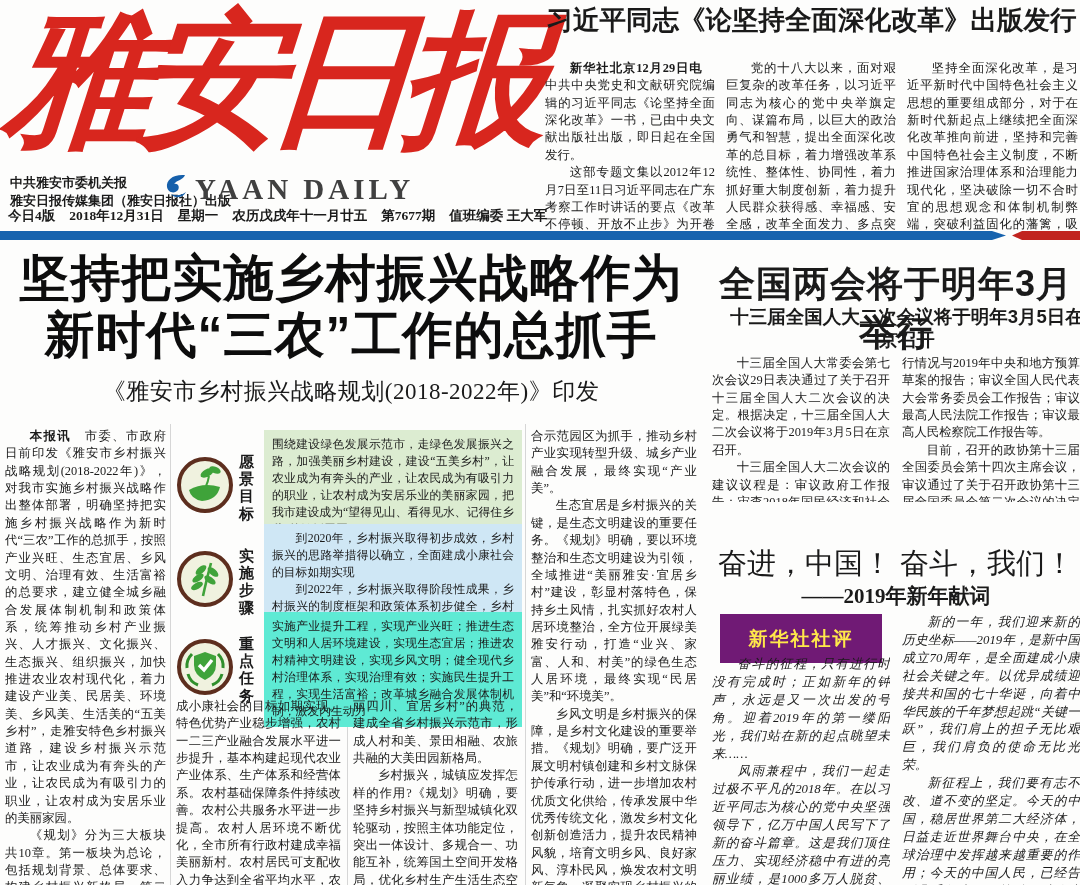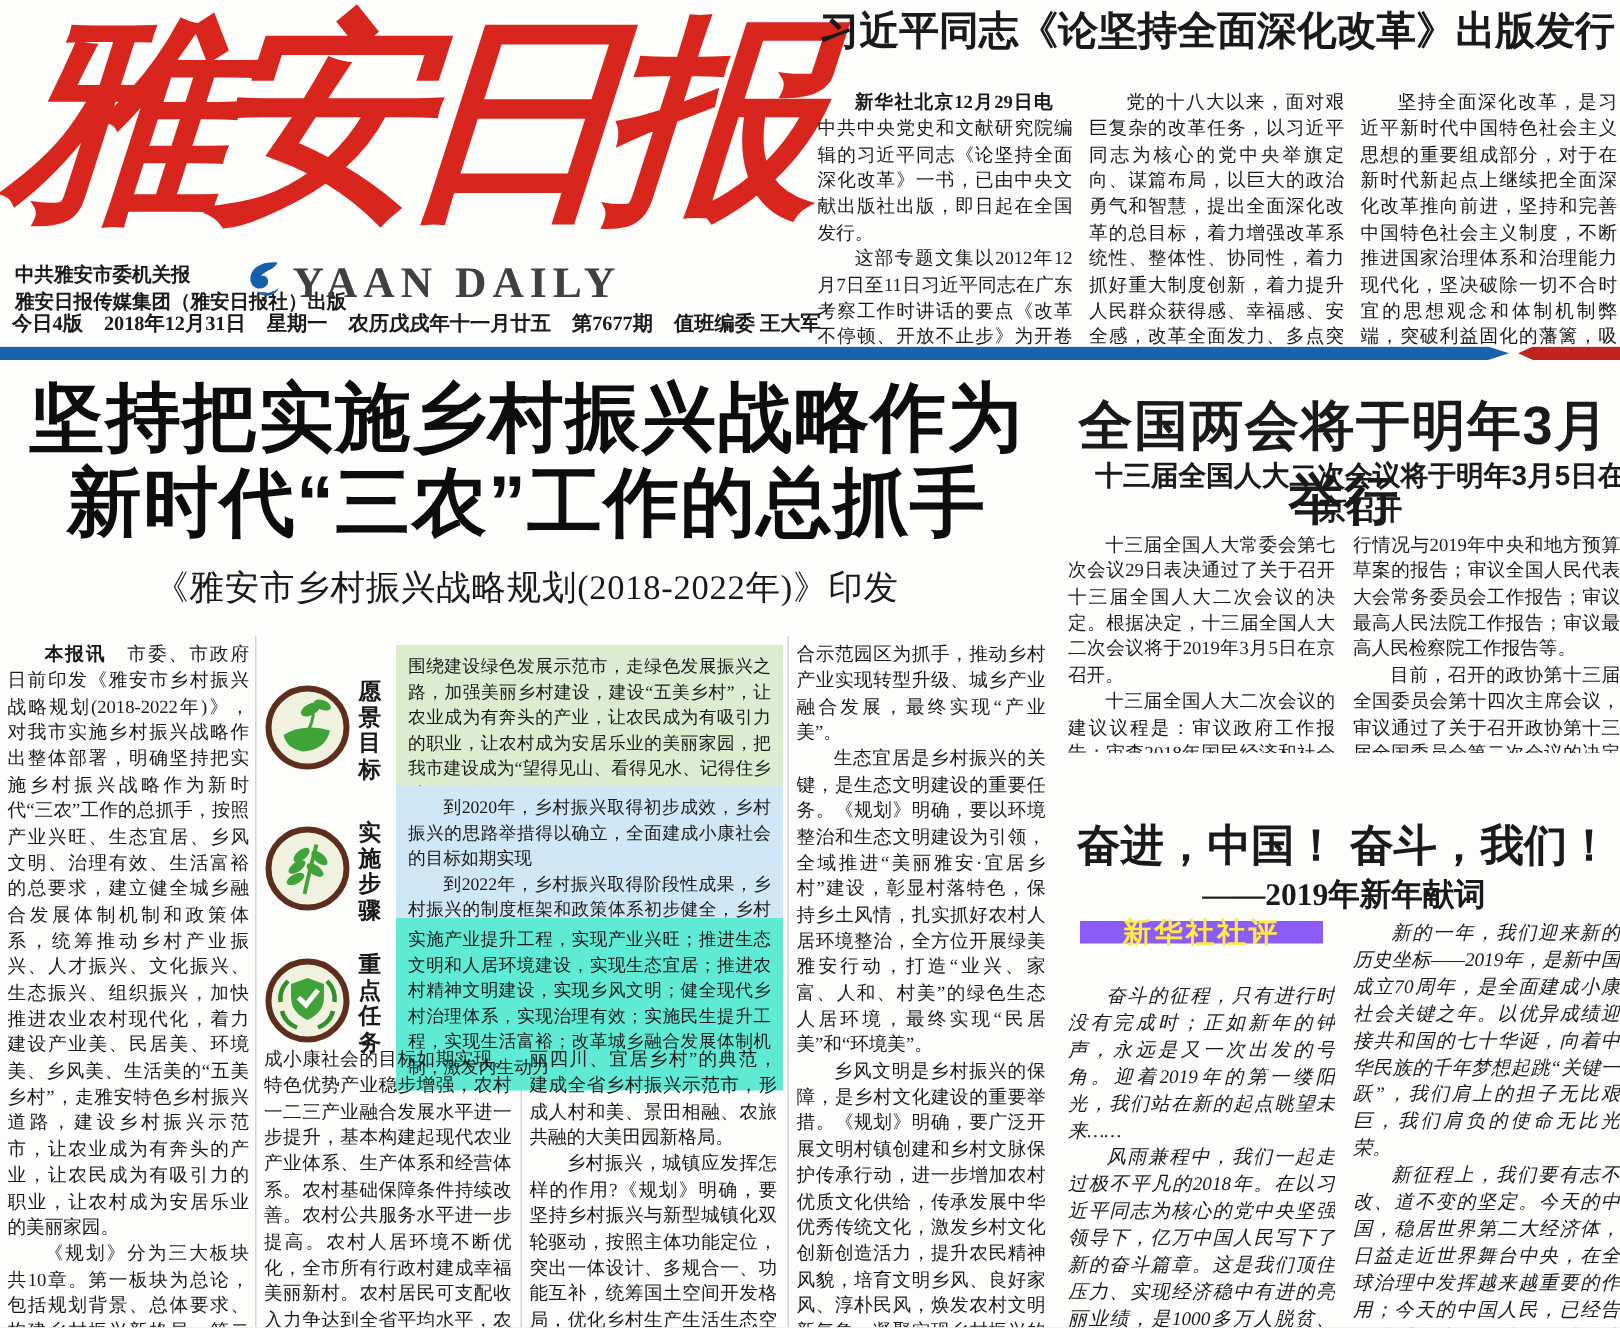--- a/index.html
+++ b/index.html
@@ -72,24 +72,24 @@
   .box-olive { background:#5eead4; }
   
   .sidebar { position:absolute; left:712px; top:248px; width:368px; height:637px; }
   .npc-title { position:absolute; top:12px; width:100%; text-align:center;
     font-family:"Liberation Sans",sans-serif; font-size:36px; font-weight:700; letter-spacing:1px; }
   .npc-subs { position:absolute; top:57px; width:100%; text-align:center;
     font-size:18.5px; font-weight:bold; line-height:1.25; font-family:"Liberation Sans",sans-serif;margin-left:11px; }
   .npc-c1 { left:0; top:107px; width:178px; height:147px; }
   .npc-c2 { left:190px; top:107px; width:178px; height:147px; }
   .ed-title { position:absolute; top:296px; width:100%; text-align:center;
-    font-family:"Liberation Sans",sans-serif; font-size:29px; font-weight:700; }
+    font-family:"Liberation Sans",sans-serif; font-size:29px; font-weight:400; }
   .ed-sub { position:absolute; top:334px; width:100%; text-align:center; font-size:21px; font-weight:bold; }
-  .ed-badge { position:absolute; left:8px; top:366px; width:162px; height:15px;
-    background:#8b5cf6; color:#ffe84a; font-size:19px; font-weight:bold;
+  .ed-badge { position:absolute; left:8px; top:366px; width:162px; height:49px;
+    background:#701a75; color:#ffe84a; font-size:19px; font-weight:bold;
     display:flex; align-items:center; justify-content:center; letter-spacing:2px;
     font-family:"Liberation Sans",sans-serif; }
   .ed-c1 { left:0; top:408px; width:178px; height:229px; font-size:12.8px; font-style:italic; }
   .ed-c2 { left:190px; top:366px; width:178px; height:281px; font-size:12.8px; font-style:italic; }
   .col p { margin-bottom:0; }
 </style>
 </head>
 <body>
 
 <div class="page">

